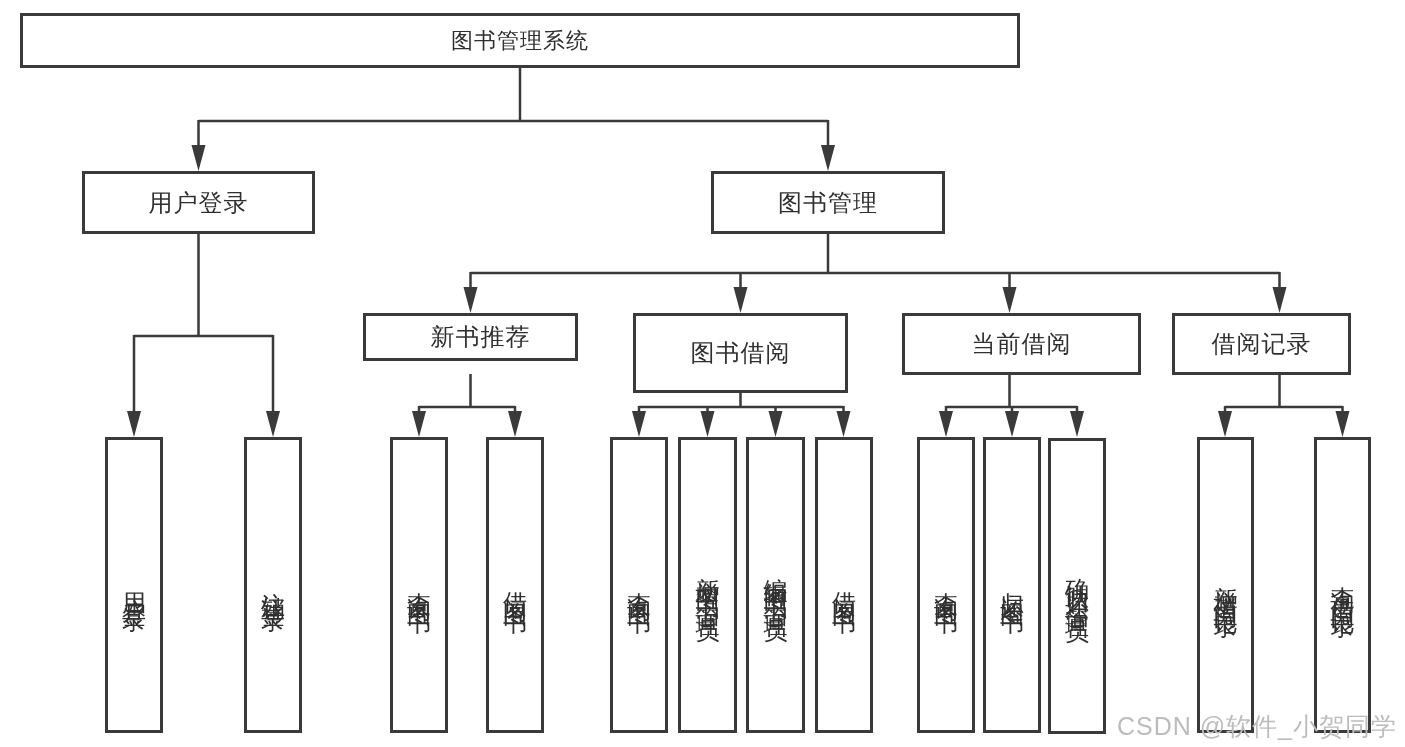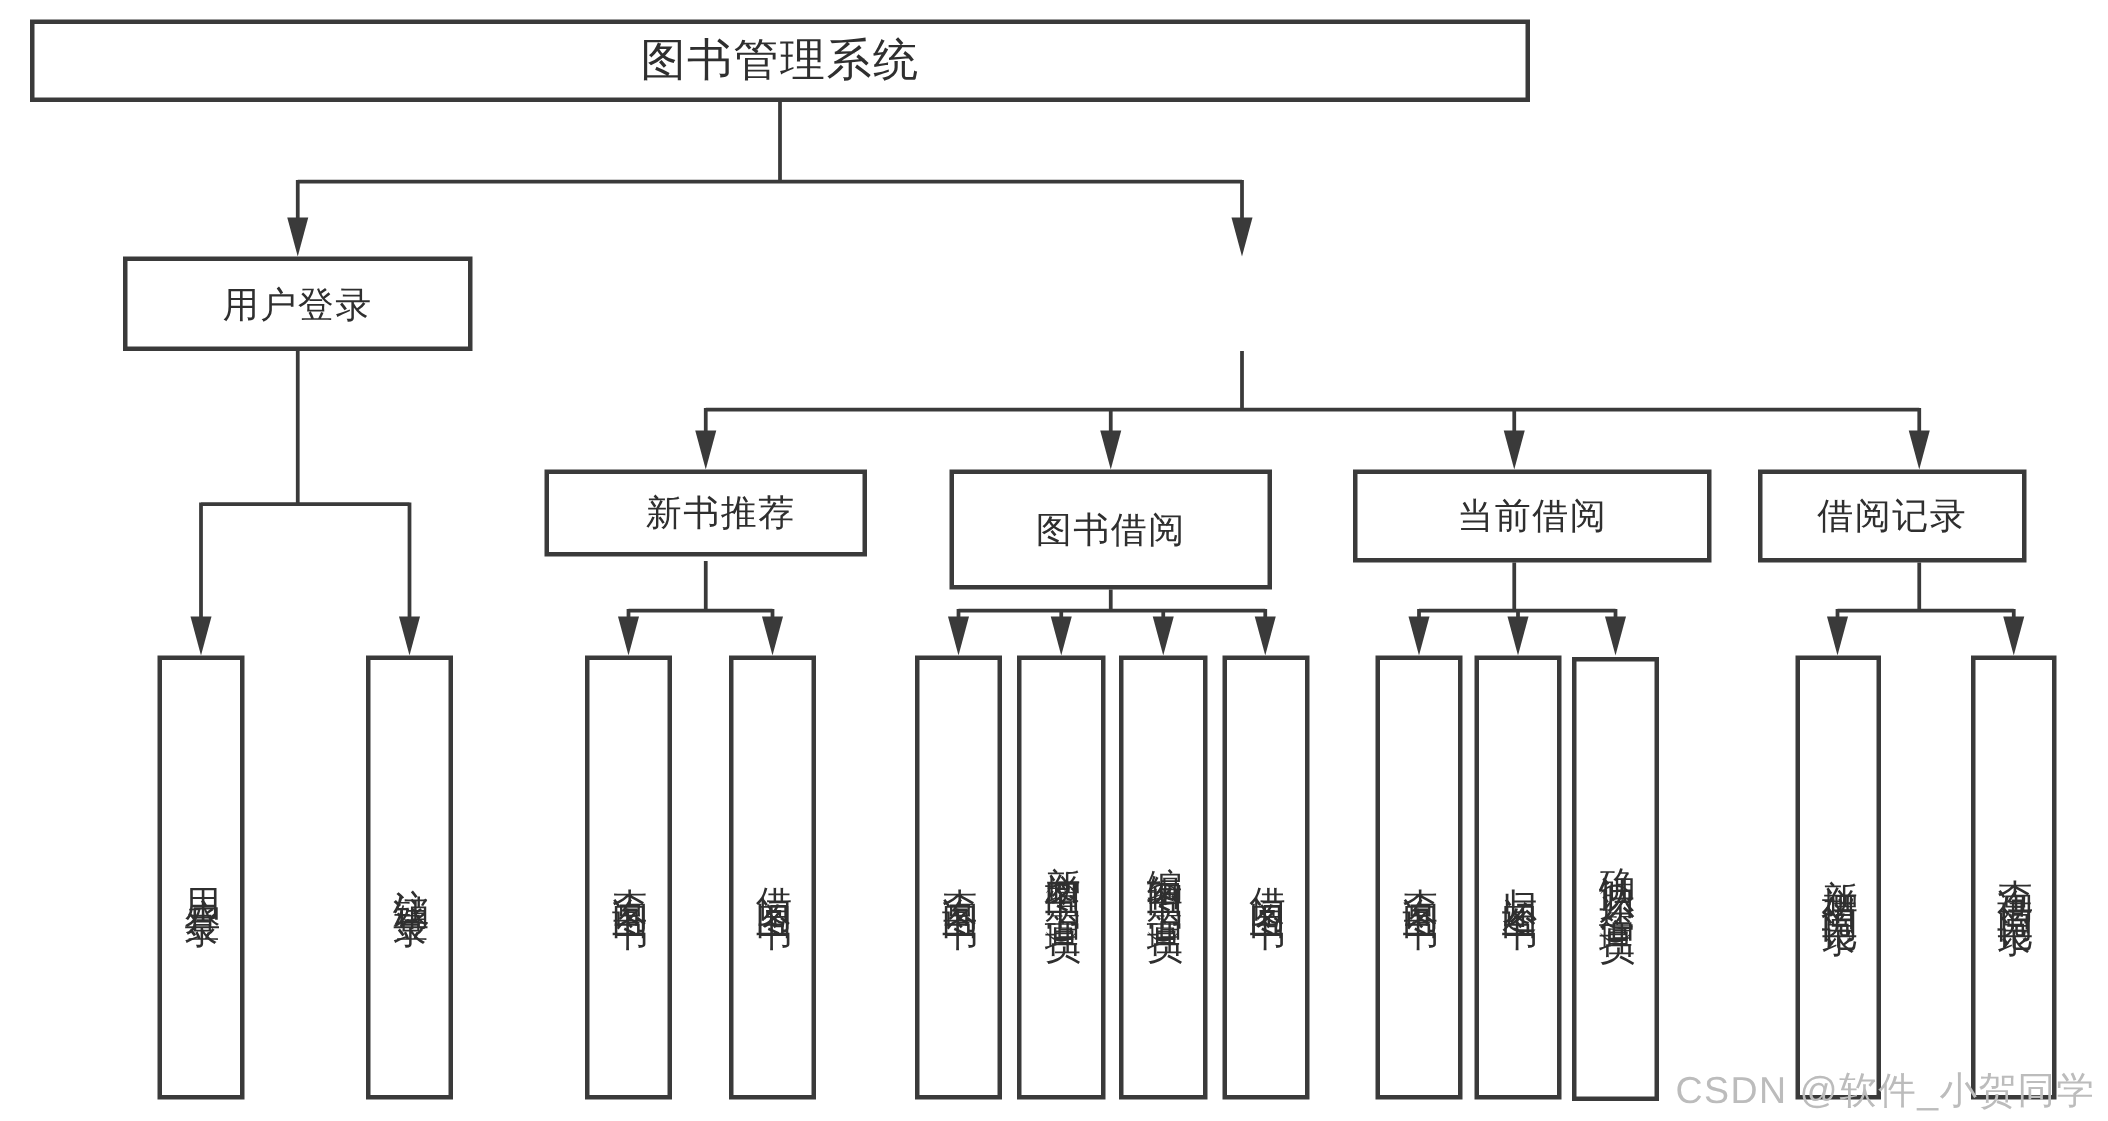--- a/index.html
+++ b/index.html
@@ -14,21 +14,21 @@
   .node{
     position:absolute;
     box-sizing:border-box;
     border:3px solid #3a3a3a;
     background:#ffffff;
     display:flex;align-items:center;justify-content:center;
     color:#2f2f2f;
     z-index:2;
   }
   .node .lbl{white-space:nowrap;letter-spacing:1px;}
-  .root-node{font-size:30px;}
+  .root-node{font-size:22px;}
   .l2-node,.l3-node{font-size:24px;}
   .leaf-node{font-size:24px;}
   .leaf-node .lbl{
     writing-mode:vertical-rl;
     text-orientation:mixed;
     letter-spacing:6px;
     white-space:nowrap;
   }
   .watermark{
     position:absolute;
@@ -85,22 +85,25 @@
     </g>
   </svg>
 
   <div class="node root-node" style="left:20px;top:13px;width:1000px;height:55px;">
     <span class="lbl">图书管理系统</span>
   </div>
 
   <div class="node l2-node" style="left:82px;top:171px;width:233px;height:63px;">
     <span class="lbl">用户登录</span>
   </div>
+  <div class="node l2-node" style="left:711px;top:171px;width:234px;height:63px;">
+    <span class="lbl">图书管理</span>
+  </div>
 
-  <div class="node l3-node" style="left:363px;top:313px;width:215px;height:58px;padding-left:20px;">
+  <div class="node l3-node" style="left:363px;top:313px;width:215px;height:48px;padding-left:20px;">
     <span class="lbl">新书推荐</span>
   </div>
   <div class="node l3-node" style="left:633px;top:313px;width:215px;height:80px;">
     <span class="lbl">图书借阅</span>
   </div>
   <div class="node l3-node" style="left:902px;top:313px;width:239px;height:62px;">
     <span class="lbl">当前借阅</span>
   </div>
   <div class="node l3-node" style="left:1172px;top:313px;width:179px;height:62px;">
     <span class="lbl">借阅记录</span>

